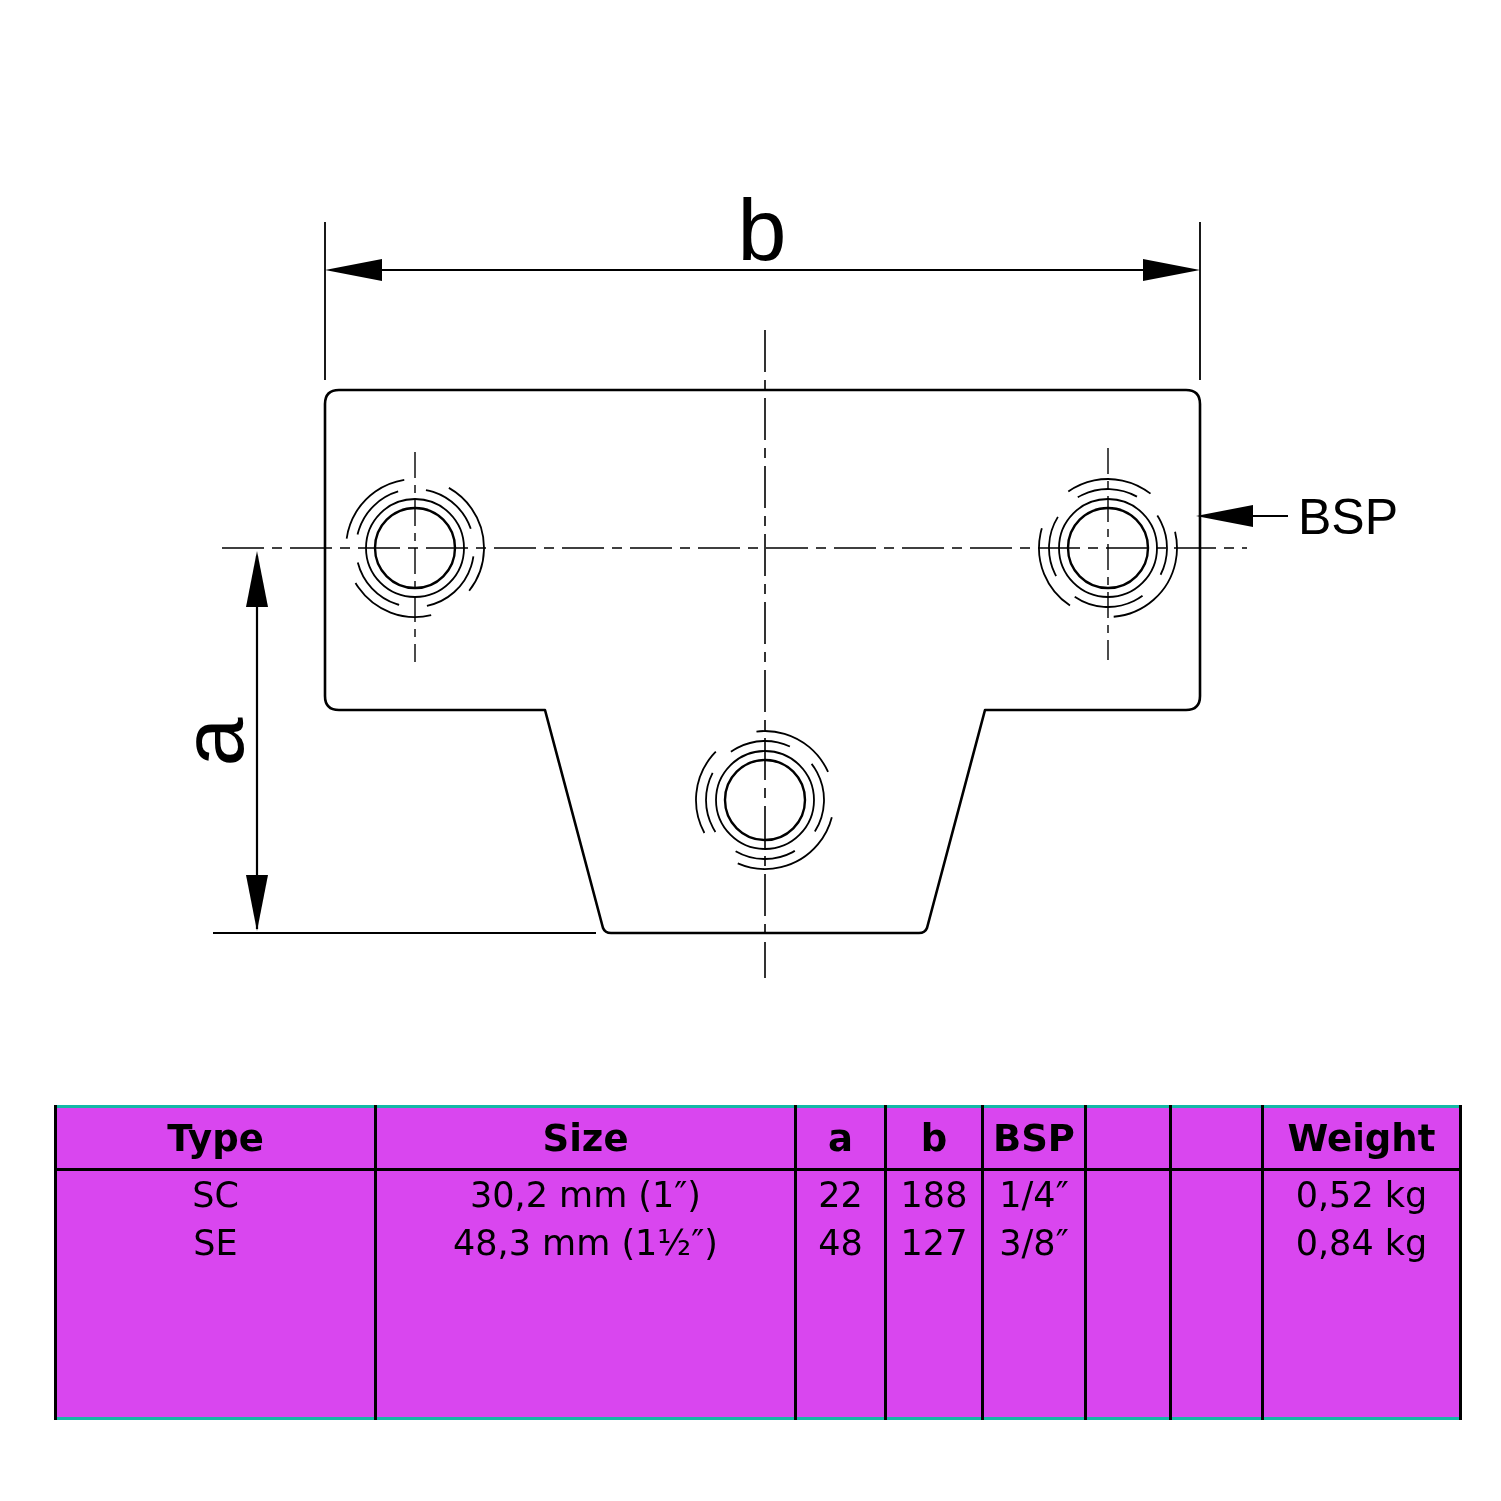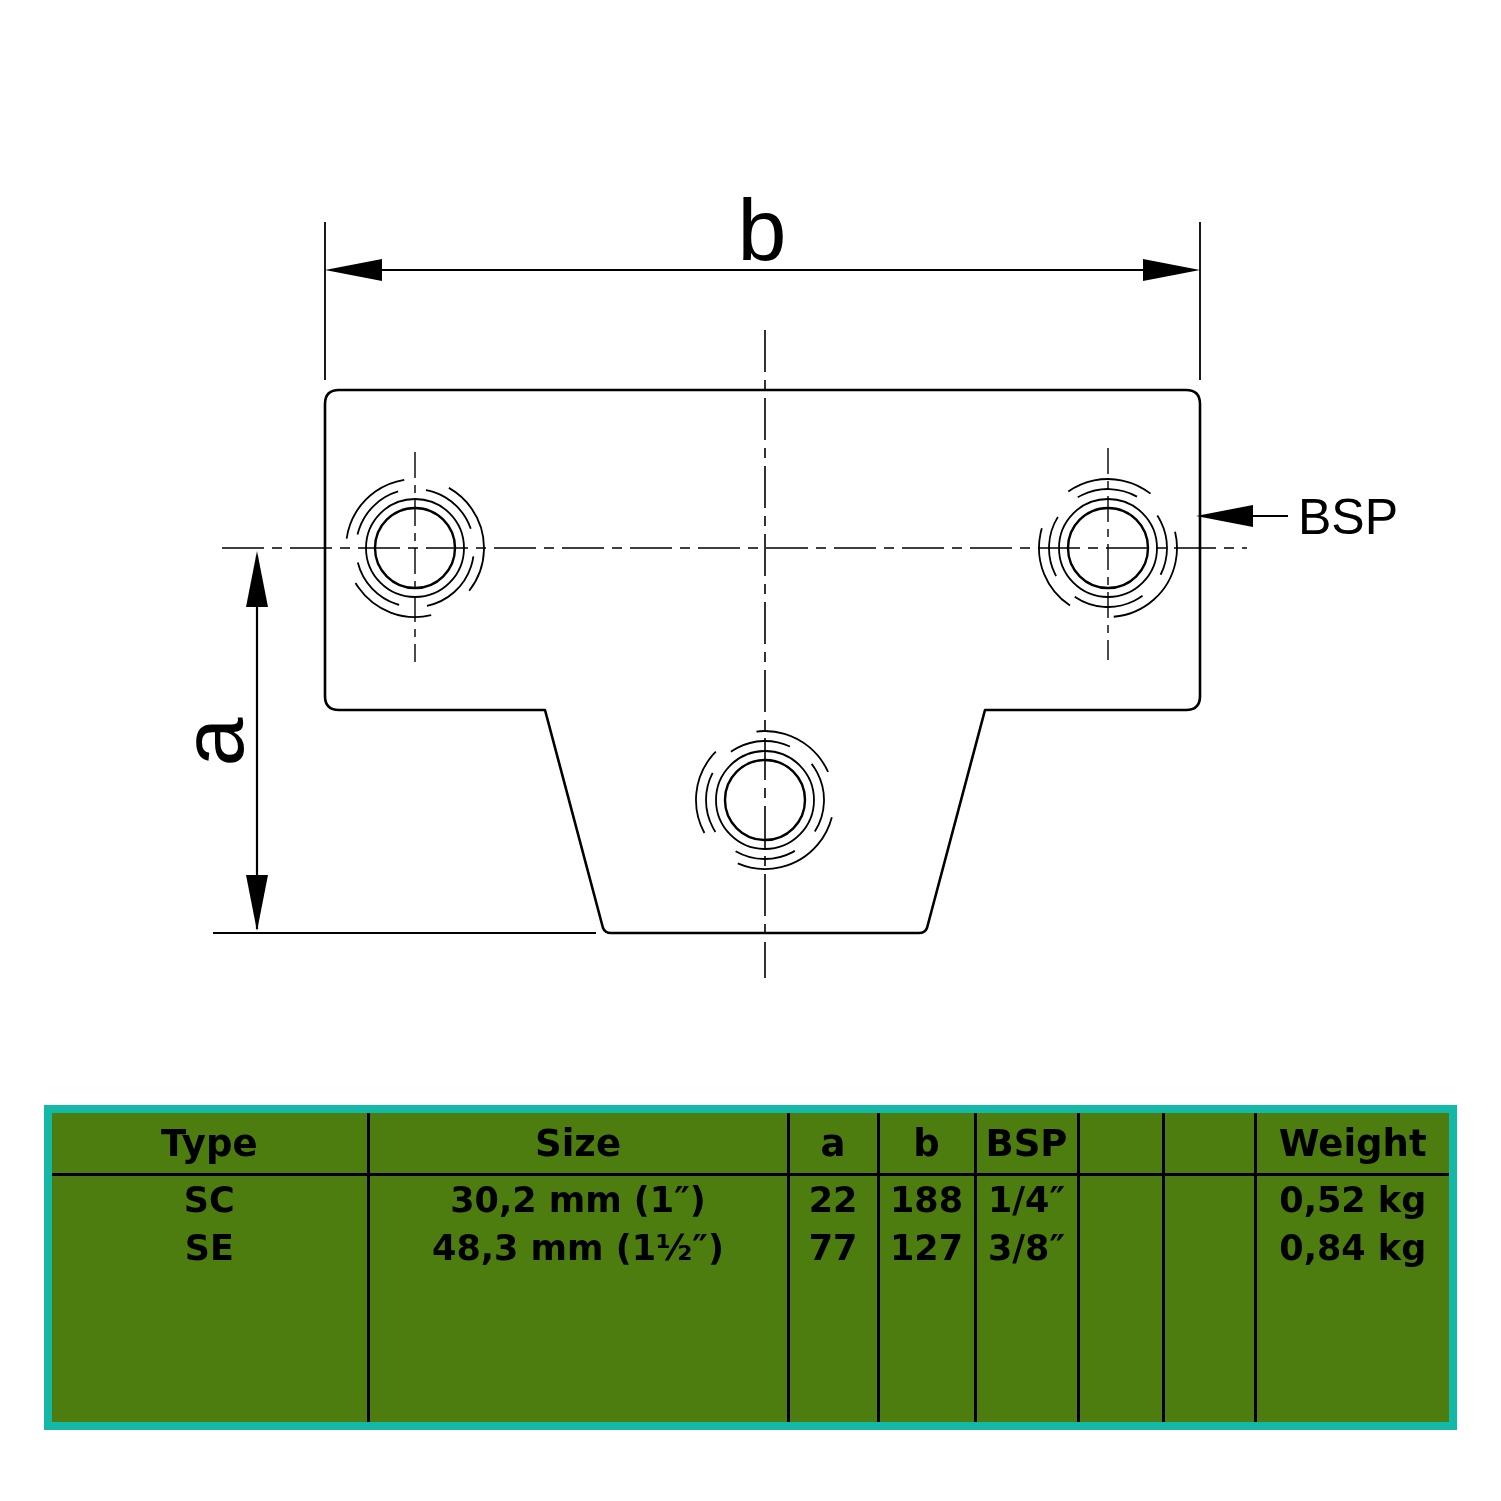--- a/index.html
+++ b/index.html
@@ -31,47 +31,47 @@
   .c-dash1   { stroke: #000; stroke-width: 1.8; fill: none; stroke-dasharray: 62 28; }
   .c-dash2   { stroke: #000; stroke-width: 1.8; fill: none; stroke-dasharray: 88 46; }
   .dim       { stroke: #000; stroke-width: 2.2; fill: none; }
   .ext       { stroke: #000; stroke-width: 1.8; fill: none; }
   .head      { fill: #000; stroke: none; }
   .dimtext   { fill: #000; stroke: none; font-family: "Liberation Sans", sans-serif; }
 
   
   table.spec-table {
     position: absolute;
-    left: 44px;
+    left: 54px;
     top: 1105px;
     width: 1405px;
     border-collapse: collapse;
     table-layout: fixed;
-    border: 8px solid #14b8a6;
-    background: #4d7c0f;
+    border: 3px solid #14b8a6;
+    background: #d946ef;
   }
   table.spec-table th,
   table.spec-table td {
     border-left: 3px solid #000;
     border-right: 3px solid #000;
     text-align: center;
     padding: 0;
     overflow: hidden;
     white-space: nowrap;
   }
   table.spec-table thead th {
     border-bottom: 3px solid #000;
     font-weight: bold;
     font-size: 37px;
     height: 60px;
     vertical-align: middle;
   }
   table.spec-table tbody td {
     font-size: 35px;
-    font-weight: bold;
+    font-weight: normal;
     height: 48px;
     vertical-align: middle;
     text-align: center;
   }
   table.spec-table tr.filler td {
     height: 150px;
   }
 </style>
 </head>
 <body>
@@ -166,21 +166,21 @@
         <td>22</td>
         <td>188</td>
         <td>1/4″</td>
         <td></td>
         <td></td>
         <td>0,52 kg</td>
       </tr>
       <tr>
         <td>SE</td>
         <td>48,3 mm (1½″)</td>
-        <td>77</td>
+        <td>48</td>
         <td>127</td>
         <td>3/8″</td>
         <td></td>
         <td></td>
         <td>0,84 kg</td>
       </tr>
       <tr class="filler">
         <td></td>
         <td></td>
         <td></td>

